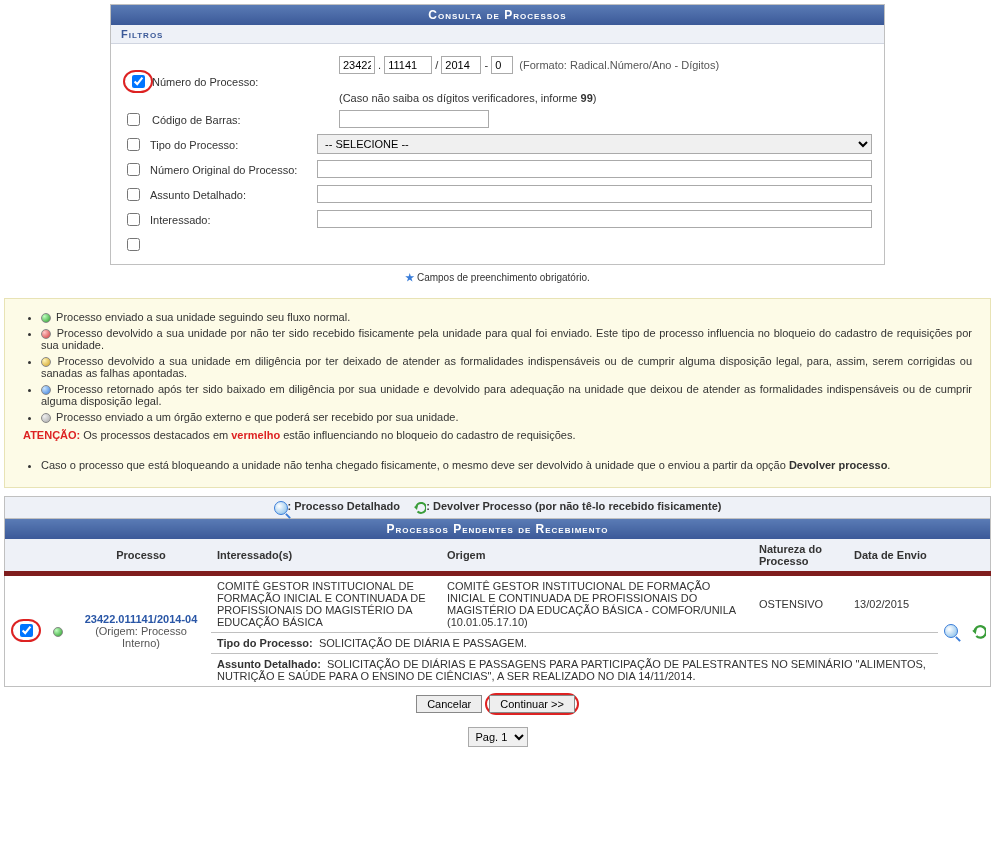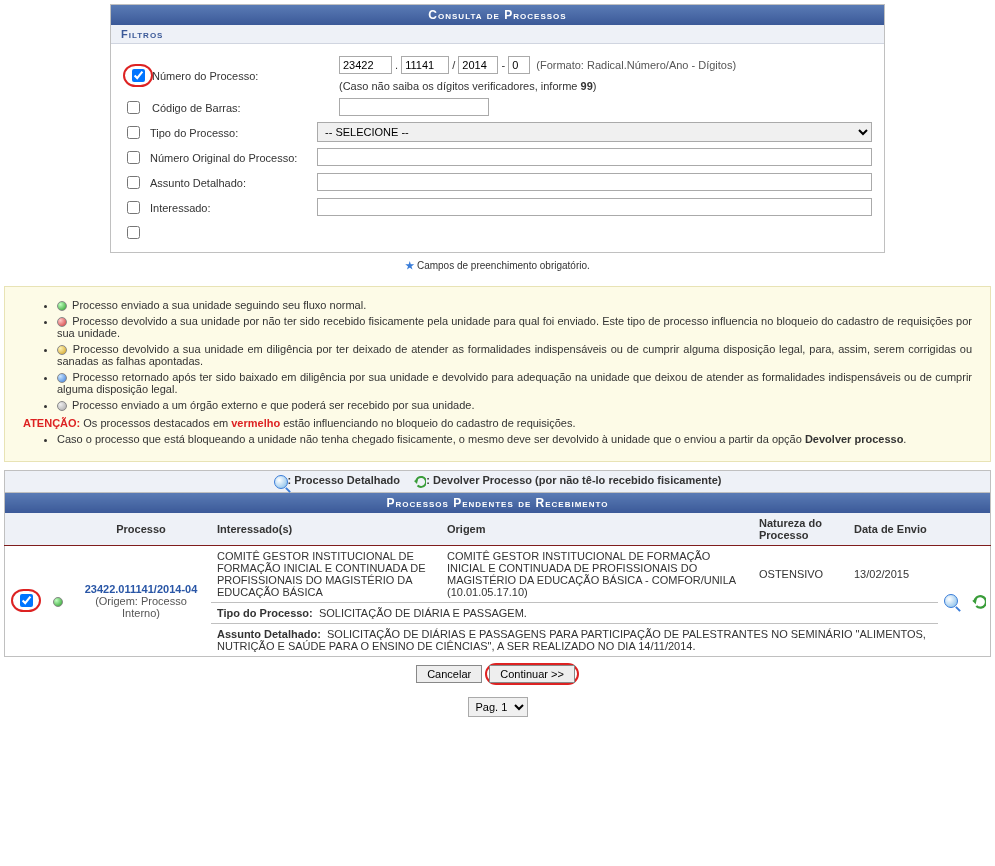--- a/index.html
+++ b/index.html
@@ -15,37 +15,37 @@
   .frow .cbcol { width:22px; padding-top:2px; }
   .frow .labcol { width:180px; padding-top:3px; }
   .frow .inpcol { flex:1; }
   input[type=text],select { border:1px solid #aaa; font-family:inherit; font-size:11px; padding:2px 3px; background:#fff; }
   select { background:#f0f0f0; }
   .btnrow { background:#eaf0ff; text-align:center; padding:4px; border-top:1px solid #d0d5e0; }
   button { font-family:inherit; font-size:11px; padding:2px 10px; border:1px solid #888; background:#eee; cursor:pointer; }
   .reqnote { text-align:center; font-size:10px; color:#333; padding:3px 0; }
   .legend { background:#fdfbe7; border:1px solid #e8e3b5; padding:12px 18px 10px 18px; margin:12px 0 8px 0; }
   .legend ul { margin:0 0 6px 18px; padding:0; }
-  .legend li { margin:0 0 4px 16px; text-align:justify; }
+  .legend li { margin:0 0 4px 0; text-align:justify; }
   .dot { display:inline-block; width:10px; height:10px; border-radius:50%; border:1px solid #888; vertical-align:middle; margin-right:2px; }
   .dot-green { background:radial-gradient(circle at 30% 30%,#bfffbf,#2a9d2a); }
   .dot-red { background:radial-gradient(circle at 30% 30%,#ffc8c8,#d23a3a); }
   .dot-yellow { background:radial-gradient(circle at 30% 30%,#fff3b5,#d0a020); }
   .dot-blue { background:radial-gradient(circle at 30% 30%,#c8e4ff,#3a7dd9); }
   .dot-grey { background:radial-gradient(circle at 30% 30%,#eee,#aaa); }
   .atencao { color:#d22; font-weight:bold; }
   .vermelho { color:#d22; font-weight:bold; }
   .iconbar { background:#eef1f7; border:1px solid #c0c0c0; text-align:center; padding:3px 6px; font-weight:bold; margin-bottom:0; }
   .mag { display:inline-block; width:14px; height:14px; vertical-align:middle; background:radial-gradient(circle at 35% 35%,#fff,#7ab8e8); border:1px solid #3a7dd9; border-radius:50%; position:relative; }
   .mag:after { content:""; position:absolute; width:6px; height:2px; background:#3a7dd9; bottom:-3px; right:-4px; transform:rotate(45deg); }
   .undo { display:inline-block; width:14px; height:14px; vertical-align:middle; }
   .undo svg { display:block; }
   .tbl { width:100%; border:1px solid #c0c0c0; border-top:none; border-collapse:collapse; }
   .tbl .hdr2 { background:linear-gradient(#5a7bb5,#3b5998); color:#fff; font-weight:bold; font-variant:small-caps; letter-spacing:1px; text-align:center; padding:3px; font-size:12px; }
-  .tbl th { background:#eef1f7; color:#333; font-weight:bold; text-align:left; padding:4px 6px; border-bottom:1px solid #7f1d1d; font-size:11px; }
+  .tbl th { background:#eef1f7; color:#333; font-weight:bold; text-align:left; padding:4px 6px; border-bottom:5px solid #7f1d1d; font-size:11px; }
   .tbl td { padding:4px 6px; vertical-align:top; font-size:11px; }
   .row-proc { color:#2956a6; font-weight:bold; }
   .origin-small { color:#555; font-weight:normal; }
   .sep { border-top:1px solid #c0c0c0; }
   .sub-lab { font-weight:bold; }
   .red-ring { border:2px solid #d22; border-radius:50%/60%; padding:0 3px; display:inline-block; }
   .red-ring-wide { border:2px solid #d22; border-radius:16px; display:inline-block; padding:0 2px; }
   .btnrow2 { text-align:center; padding:6px 0 10px 0; }
   .pagerow { text-align:center; padding:2px 0 10px 0; }
   .small-hint { color:#555; }
@@ -60,26 +60,26 @@
     <div class="filtros-header">Filtros</div>
 
     <div class="filters">
 
       <div class="frow">
         <div class="cbcol">
           <span class="red-ring"><input type="checkbox" checked="" style=""></span>
         </div>
         <div class="labcol">Número do Processo:</div>
         <div class="inpcol">
-          <input type="text" style="width: 53px;" value="23422"> .
+          <input type="text" style="width: 36px;" value="23422"> .
           <input type="text" style="width: 48px;" value="11141"> /
           <input type="text" style="width: 40px;" value="2014"> -
           <input type="text" style="width: 22px;" value="0">
           &nbsp;<span class="small-hint">(Formato: Radical.Número/Ano - Dígitos)</span>
-          <div style="margin-top:6px">
+          <div style="margin-top:18px">
             <span>(Caso não saiba os dígitos verificadores, informe </span><b>99</b><span>)</span>
           </div>
         </div>
       </div>
 
       <div class="frow">
         <div class="cbcol"><input type="checkbox" style=""></div>
         <div class="labcol">Código de Barras:</div>
         <div class="inpcol"><input type="text" style="width: 150px;"></div>
       </div>
@@ -121,21 +121,21 @@
   </div>
 
   <div class="legend">
     <ul>
       <li><span class="dot dot-green"></span> <span>Processo enviado a sua unidade seguindo seu fluxo normal.</span></li>
       <li><span class="dot dot-red"></span> <span>Processo devolvido a sua unidade por não ter sido recebido fisicamente pela unidade para qual foi enviado. Este tipo de processo influencia no bloqueio do cadastro de requisições por sua unidade.</span></li>
       <li><span class="dot dot-yellow"></span> <span>Processo devolvido a sua unidade em diligência por ter deixado de atender as formalidades indispensáveis ou de cumprir alguma disposição legal, para, assim, serem corrigidas ou sanadas as falhas apontadas.</span></li>
       <li><span class="dot dot-blue"></span> <span>Processo retornado após ter sido baixado em diligência por sua unidade e devolvido para adequação na unidade que deixou de atender as formalidades indispensáveis ou de cumprir alguma disposição legal.</span></li>
       <li><span class="dot dot-grey"></span> <span>Processo enviado a um órgão externo e que poderá ser recebido por sua unidade.</span></li>
     </ul>
-    <div style="margin:4px 0 4px 0;">
+    <div style="margin:4px 0 18px 0;">
       <span class="atencao">ATENÇÃO:</span><span> Os processos destacados em </span><span class="vermelho">vermelho</span><span> estão influenciando no bloqueio do cadastro de requisições.</span>
     </div>
     <ul>
       <li><span>Caso o processo que está bloqueando a unidade não tenha chegado fisicamente, o mesmo deve ser devolvido à unidade que o enviou a partir da opção </span><b>Devolver processo</b><span>.</span></li>
     </ul>
   </div>
 
   <div class="iconbar">
     <span class="mag"></span><span>: Processo Detalhado</span>
     &nbsp;&nbsp;

